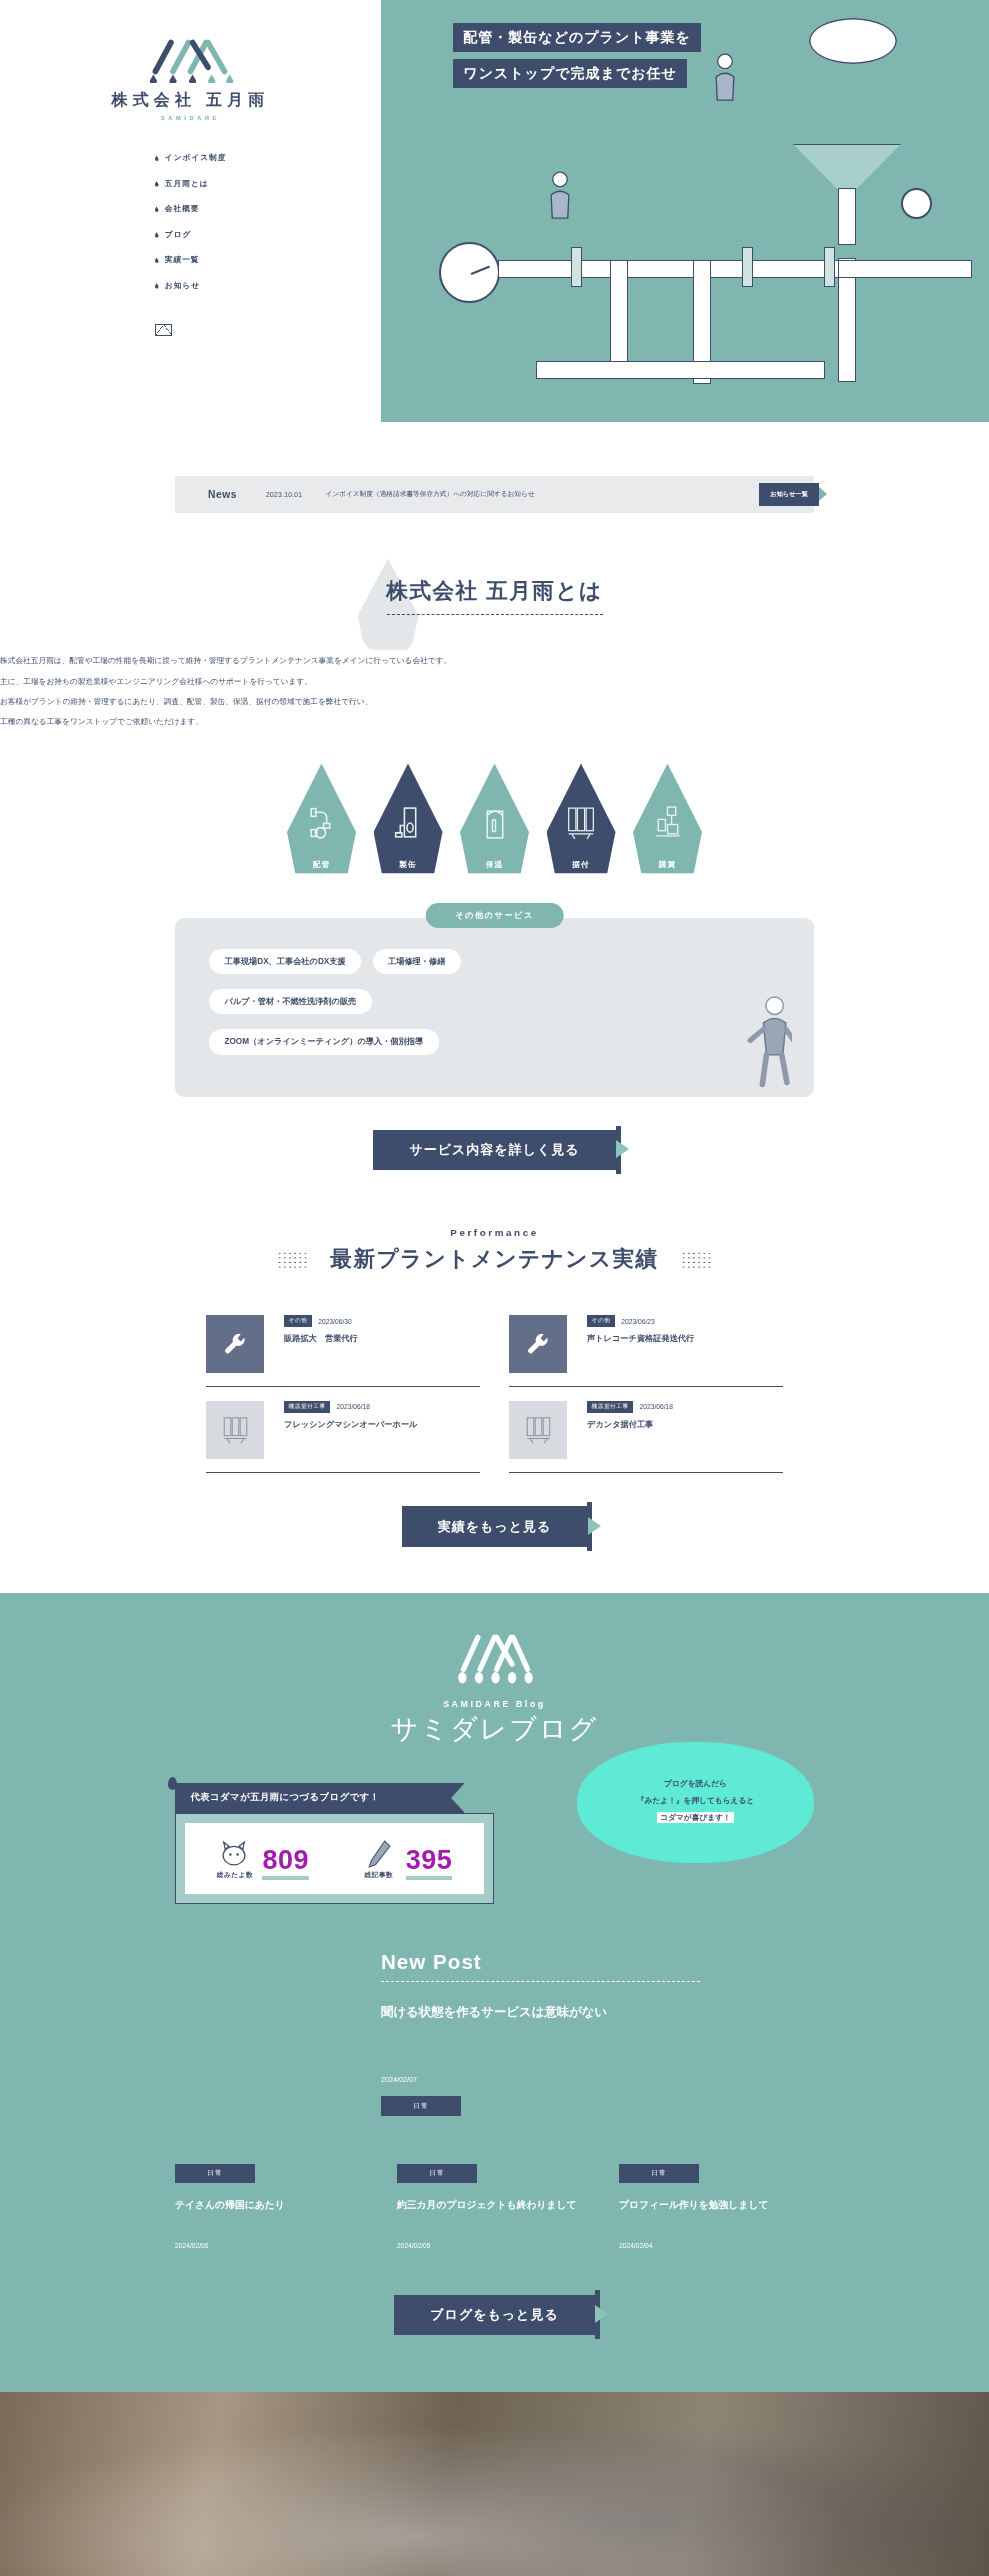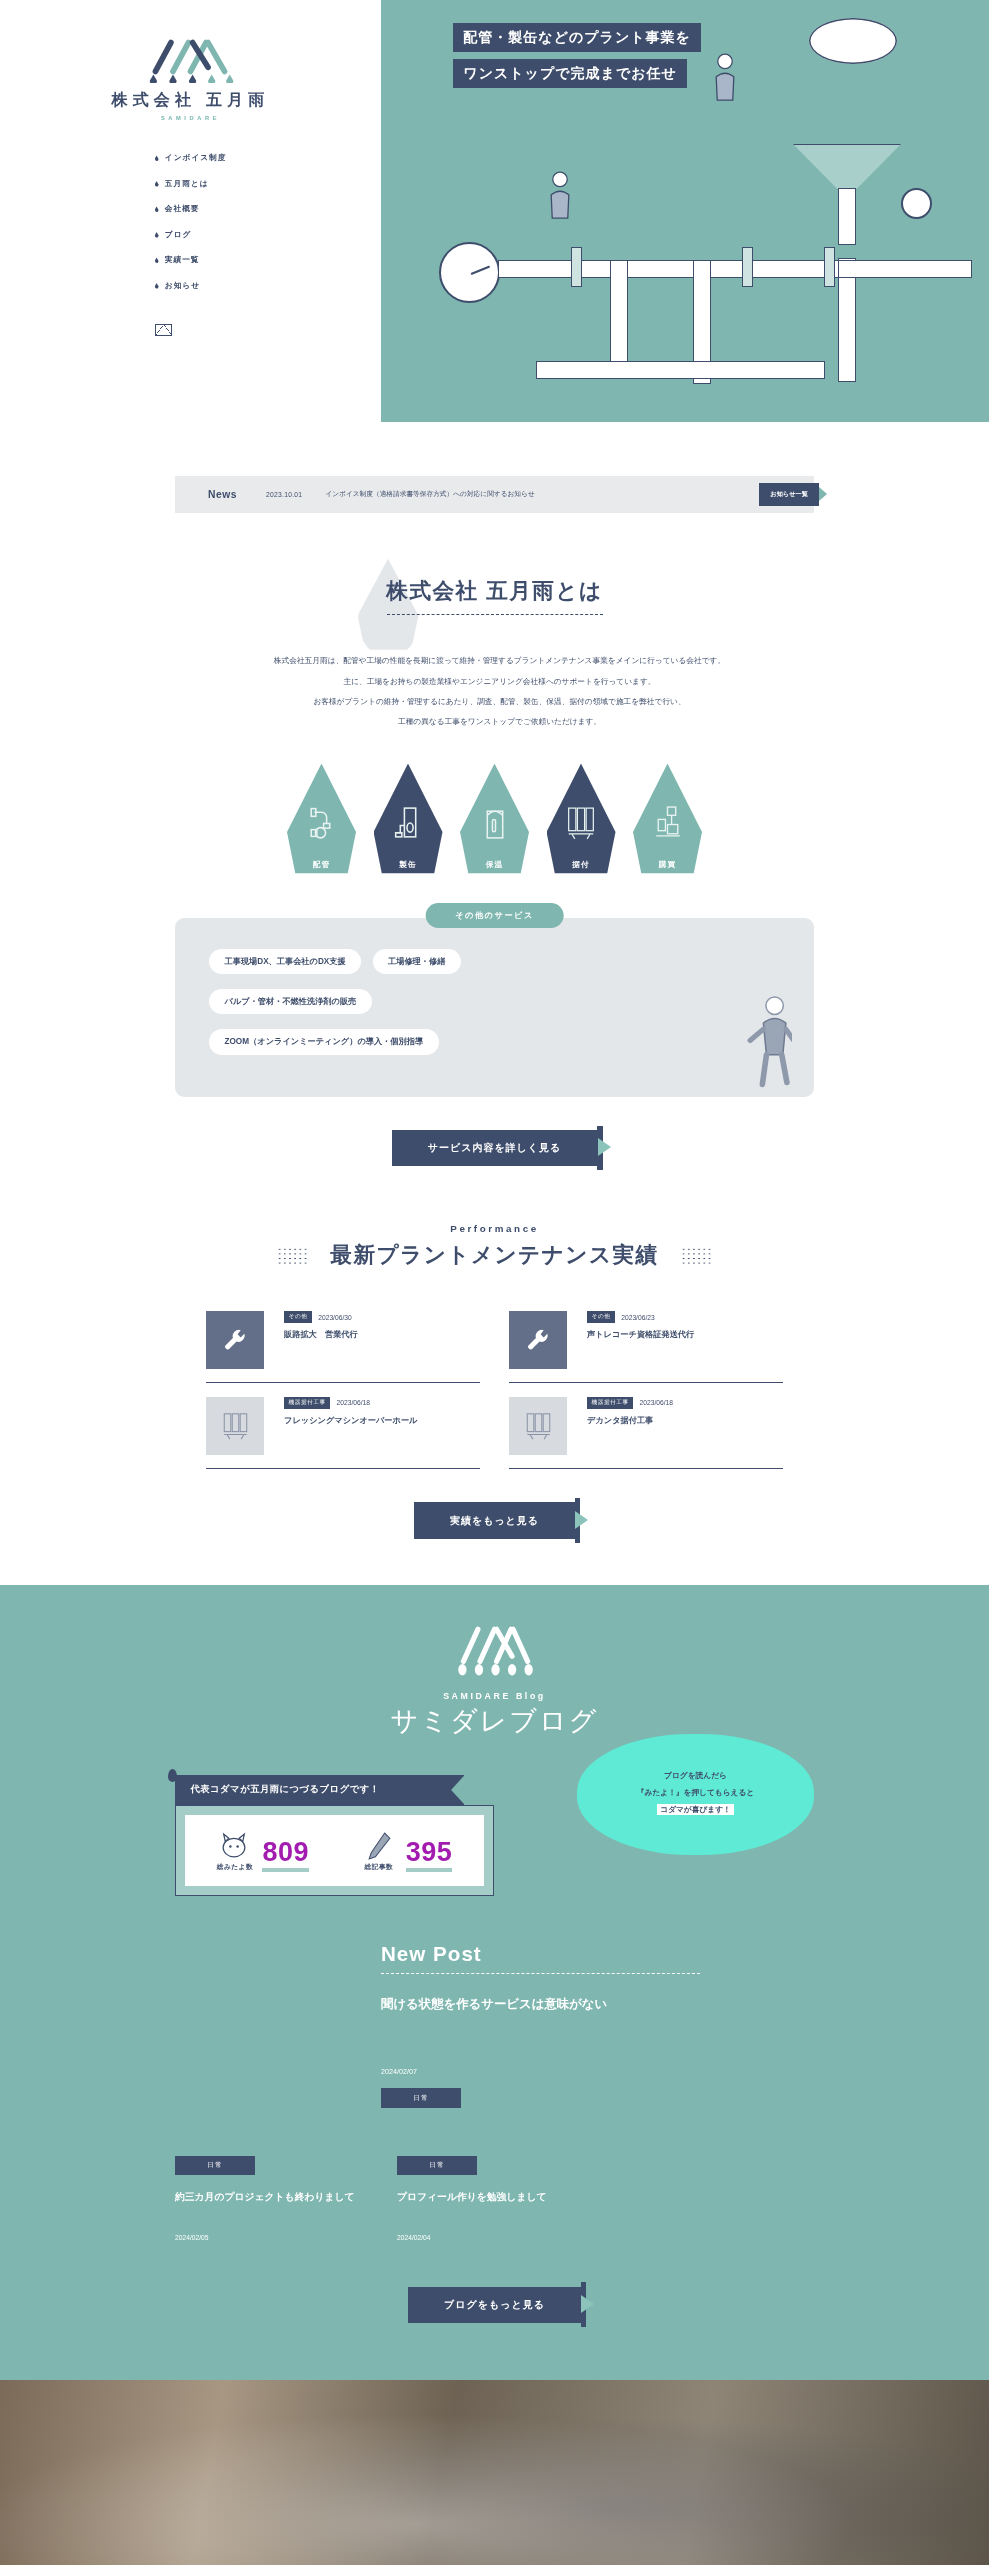--- a/index.html
+++ b/index.html
@@ -96,21 +96,21 @@
     position:absolute;left:50%;margin-left:-137px;top:-17.5px;width:61px;height:98px;
     background:#e4e7ea;border-radius:50% 50% 50% 50% / 64% 64% 36% 36%;
     clip-path:polygon(50% 0,100% 58%,88% 93%,12% 93%,0 58%);z-index:-1;
   }
   .dotgrid{display:inline-block;width:31px;height:17.5px;
     background-image:radial-gradient(#3e4d6b 0.6px, transparent 0.7px);
     background-size:5.2px 4.6px;vertical-align:middle;}
 
   
   .about { padding-top:27px; padding-bottom:5.2px;}
-  .about-body { text-align:center; margin-top:36px;padding-left:10px; }
+  .about-body { margin-top:36px; }
   .about-body p { font-size:7.7px; line-height:2.6; color:#3e4d6b;}
   .drops-row { display:flex; justify-content:center; gap:17.5px; margin-top:32px;}
   .svc-drop {
     width:69px;height:118px;position:relative;display:flex;flex-direction:column;
     align-items:center;justify-content:flex-end;padding-bottom:11.3px;cursor:pointer;
     clip-path:polygon(50% 0,100% 58%,88% 93%,12% 93%,0 58%);
   }
   .svc-drop.teal{background:#7fb7b0;}
   .svc-drop.navy{background:#3e4d6b;}
   .svc-ico{position:absolute;top:40px;left:50%;transform:translateX(-50%);}
@@ -122,21 +122,21 @@
   .other-tab{
     position:absolute;left:50%;transform:translateX(-50%);top:-14.4px;background:#7fb7b0;color:#fff;
     padding:6.7px 30px;border-radius:14.4px;font-size:8.2px;font-weight:700;letter-spacing:1.5px;
   }
   .pill-row{display:flex;gap:11.3px;flex-wrap:wrap;max-width:474px;}
   .pill{background:#fff;border-radius:14.4px;padding:7.2px 15.5px;font-size:8.2px;font-weight:700;
     color:#3e4d6b;margin-bottom:15px;}
   .runner{position:absolute;right:21.6px;bottom:5.2px;width:46px;height:98px;}
   .cta-wrap{display:flex;justify-content:center;margin-top:33px;}
   .cta{
-    position:relative;background:#3e4d6b;color:#fff;font-size:10px;font-weight:700;
+    position:relative;background:#3e4d6b;color:#fff;font-size:13px;font-weight:700;
     letter-spacing:1px;padding:11.3px 36px;cursor:pointer;min-width:155px;text-align:center;
   }
   .cta:after{content:"";position:absolute;right:-13.4px;top:50%;margin-top:-9.8px;
     border-left:13.4px solid #8cc3bb;border-top:9.8px solid transparent;border-bottom:9.8px solid transparent;}
   .cta:before{content:"";position:absolute;right:-5.2px;top:-4.1px;width:5.2px;height:calc(100% + 8.2px);
     background:#3e4d6b;}
 
   
   .perf{padding-top:52px;padding-bottom:46px;}
   .perf-grid{width:577px;margin:29px auto 0;display:grid;grid-template-columns:1fr 1fr;
@@ -569,20 +569,25 @@
       <div class="newpost-rule"></div>
       <div class="newpost-head">聞ける状態を作るサービスは意味がない</div>
       <div class="newpost-date">2024/02/07</div>
       <div class="cat-chip">日常</div>
     </div>
   </div>
 
   <div class="post-grid">
     <div class="post-card">
       <div class="cat-chip">日常</div>
+      <div class="post-title">テイさんの帰国にあたり</div>
+      <div class="post-date">2024/02/06</div>
+    </div>
+    <div class="post-card">
+      <div class="cat-chip">日常</div>
       <div class="post-title">約三カ月のプロジェクトも終わりまして</div>
       <div class="post-date">2024/02/05</div>
     </div>
     <div class="post-card">
       <div class="cat-chip">日常</div>
       <div class="post-title">プロフィール作りを勉強しまして</div>
       <div class="post-date">2024/02/04</div>
     </div>
   </div>
 

